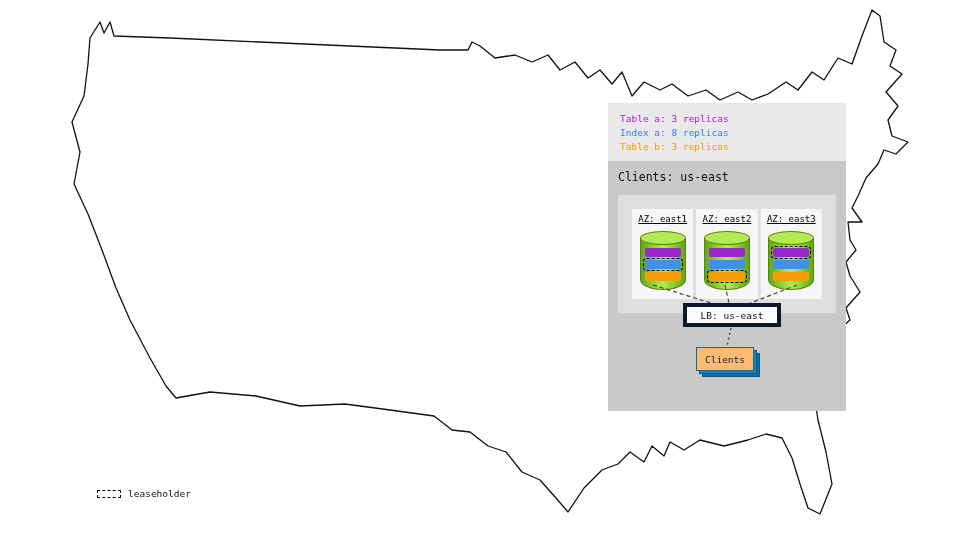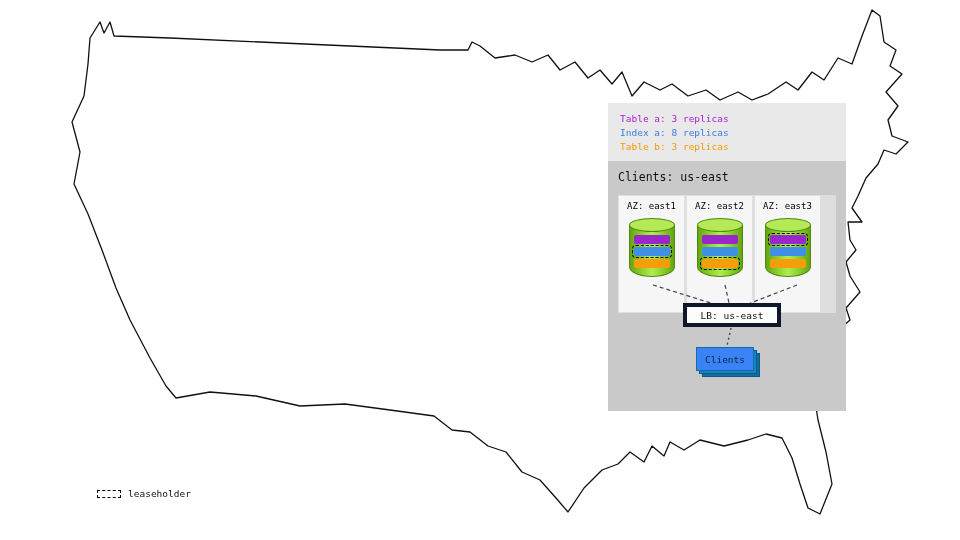--- a/index.html
+++ b/index.html
@@ -20,21 +20,21 @@
   .region {
     position:absolute; left:0; top:58px; width:238px; height:250px;
     background:#c9c9c9;
   }
   .region-title {
     position:absolute; left:10px; top:9px; font-size:11.5px; color:#111;
     white-space:nowrap;
   }
   .az-row {
     position:absolute; left:10px; top:34px; width:218px; height:118px;
-    background:#dedede; display:flex; gap:1px; padding:0; box-sizing:border-box;
+    background:#dedede; display:flex; gap:1px; padding:13px; box-sizing:border-box;text-decoration:underline;
   }
   .az-card {
     width:67px; background:#f6f6f6; border:1px solid #e0e0e0;
     box-sizing:border-box; text-align:center;
   }
   .az-label { font-size:9px; margin-top:5px; white-space:nowrap; }
 
   
   .cylinder { position:relative; width:46px; height:64px; margin:7px auto 0; }
   .cyl-body {
@@ -168,21 +168,21 @@
     <line x1="725" y1="285" x2="729" y2="303" stroke="#444" stroke-width="1.2" stroke-dasharray="4 3"></line>
     <line x1="797" y1="285" x2="748" y2="304" stroke="#444" stroke-width="1.2" stroke-dasharray="4 3"></line>
     <line x1="731" y1="328" x2="727" y2="346" stroke="#444" stroke-width="1.4" stroke-dasharray="2 3"></line>
   </svg>
 
   <div class="lb-box">LB: us-east</div>
 
   <div class="clients-stack">
     <div class="clients-layer back2"></div>
     <div class="clients-layer back1"></div>
-    <div class="clients-front" style="background: #3b82f6;">Clients</div>
+    <div class="clients-front" style="background: #fdba74;">Clients</div>
   </div>
 
   <div class="map-legend">
     <div class="swatch"></div>
     <div class="lbl">leaseholder</div>
   </div>
 
 </div>
 
 </body></html>

